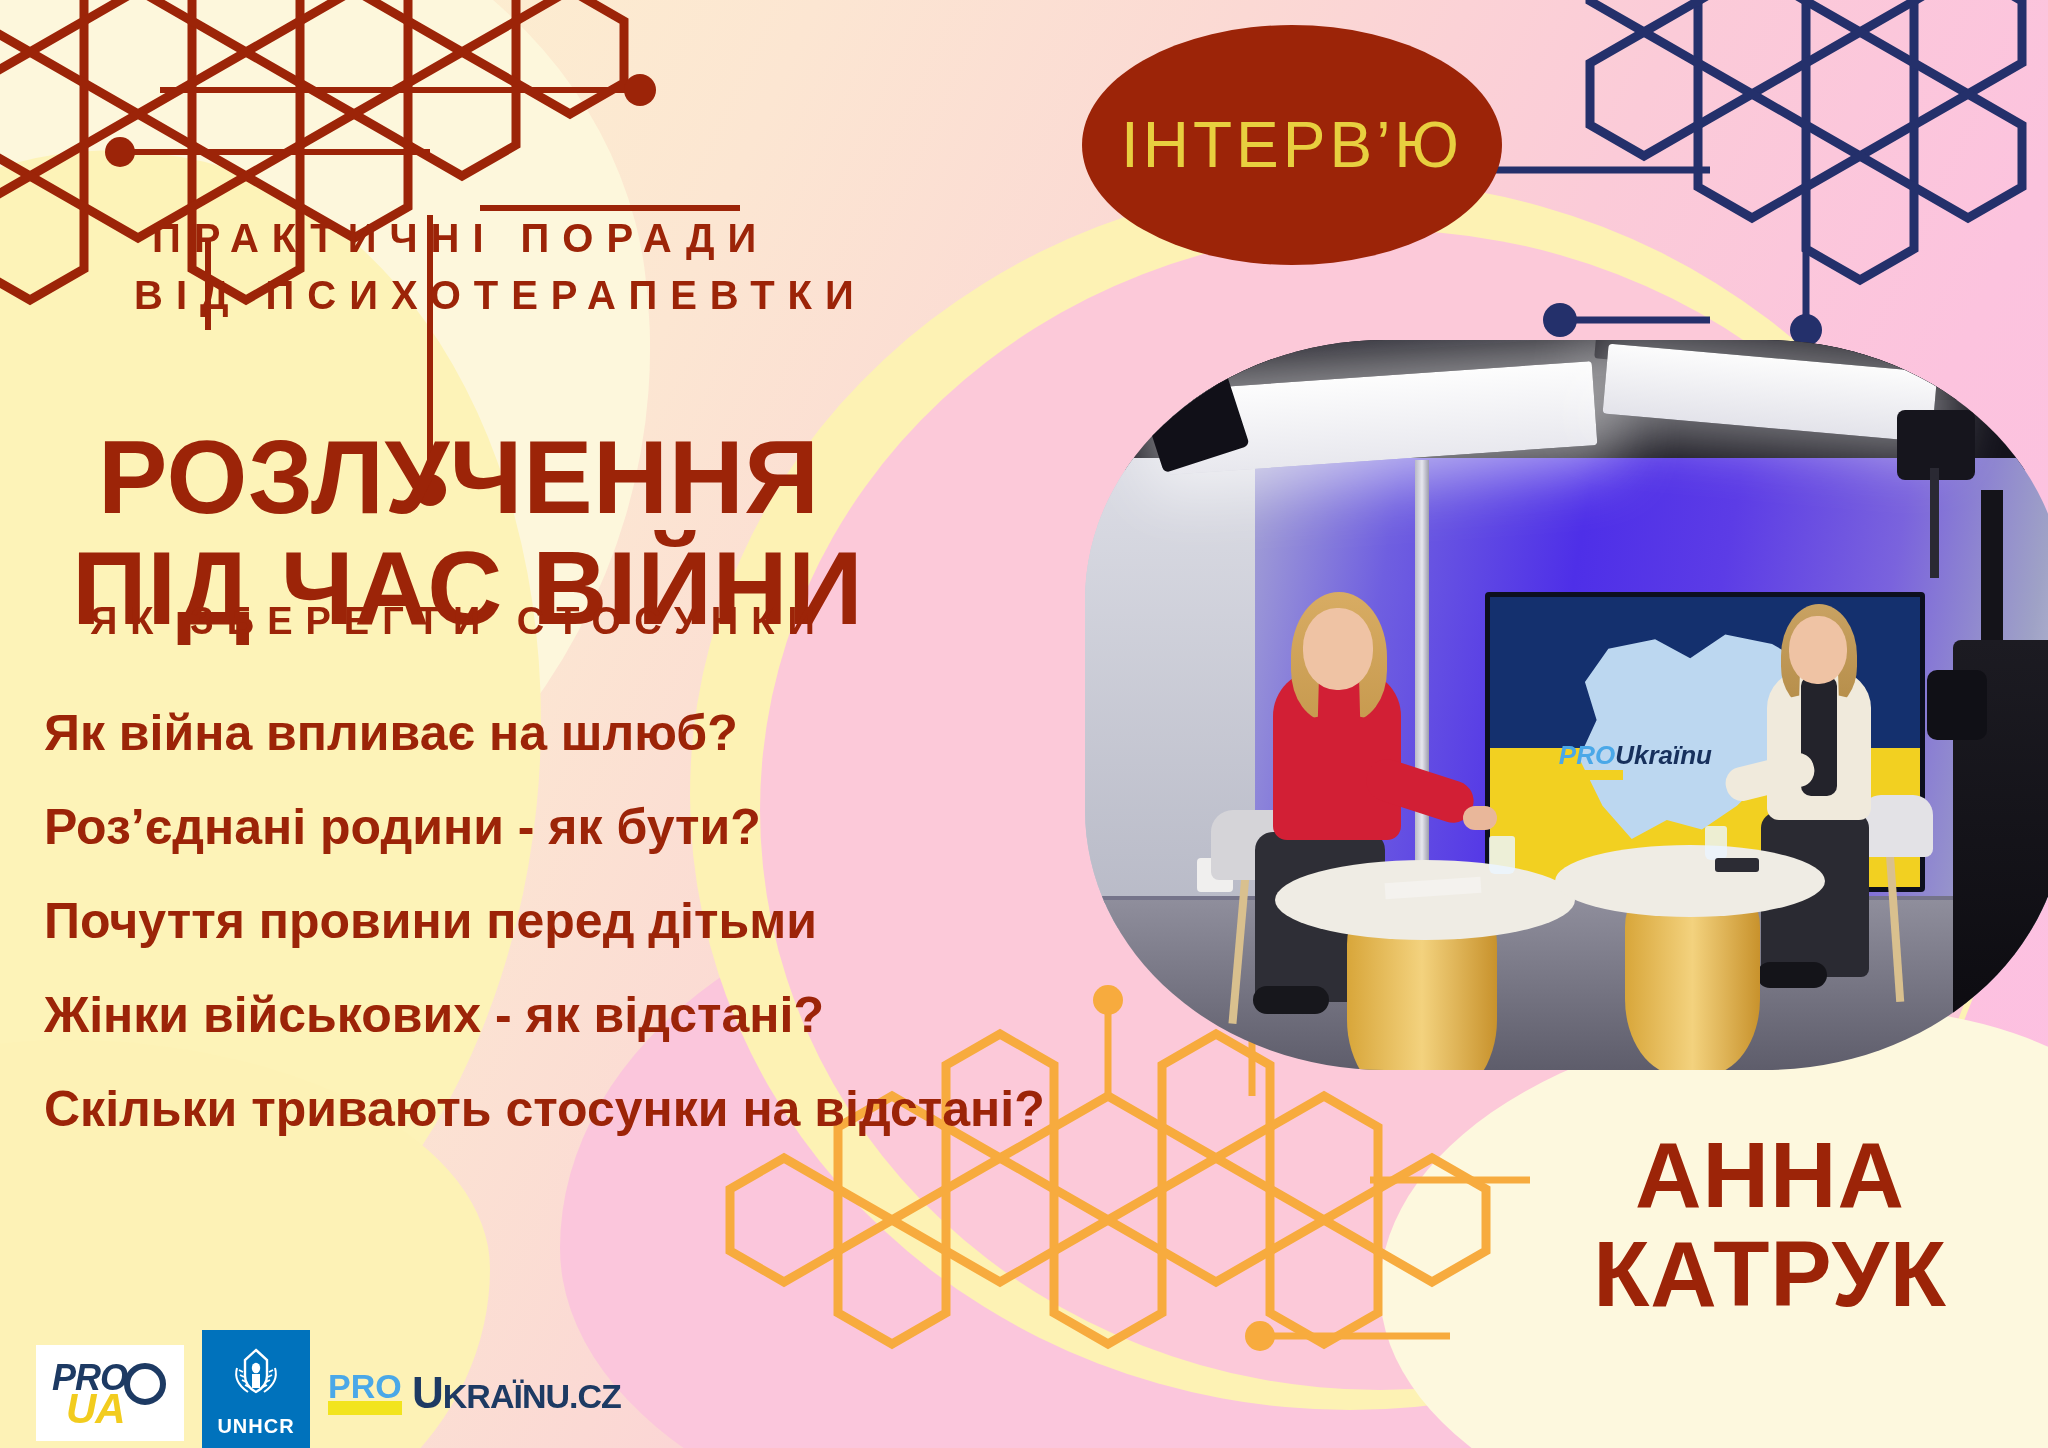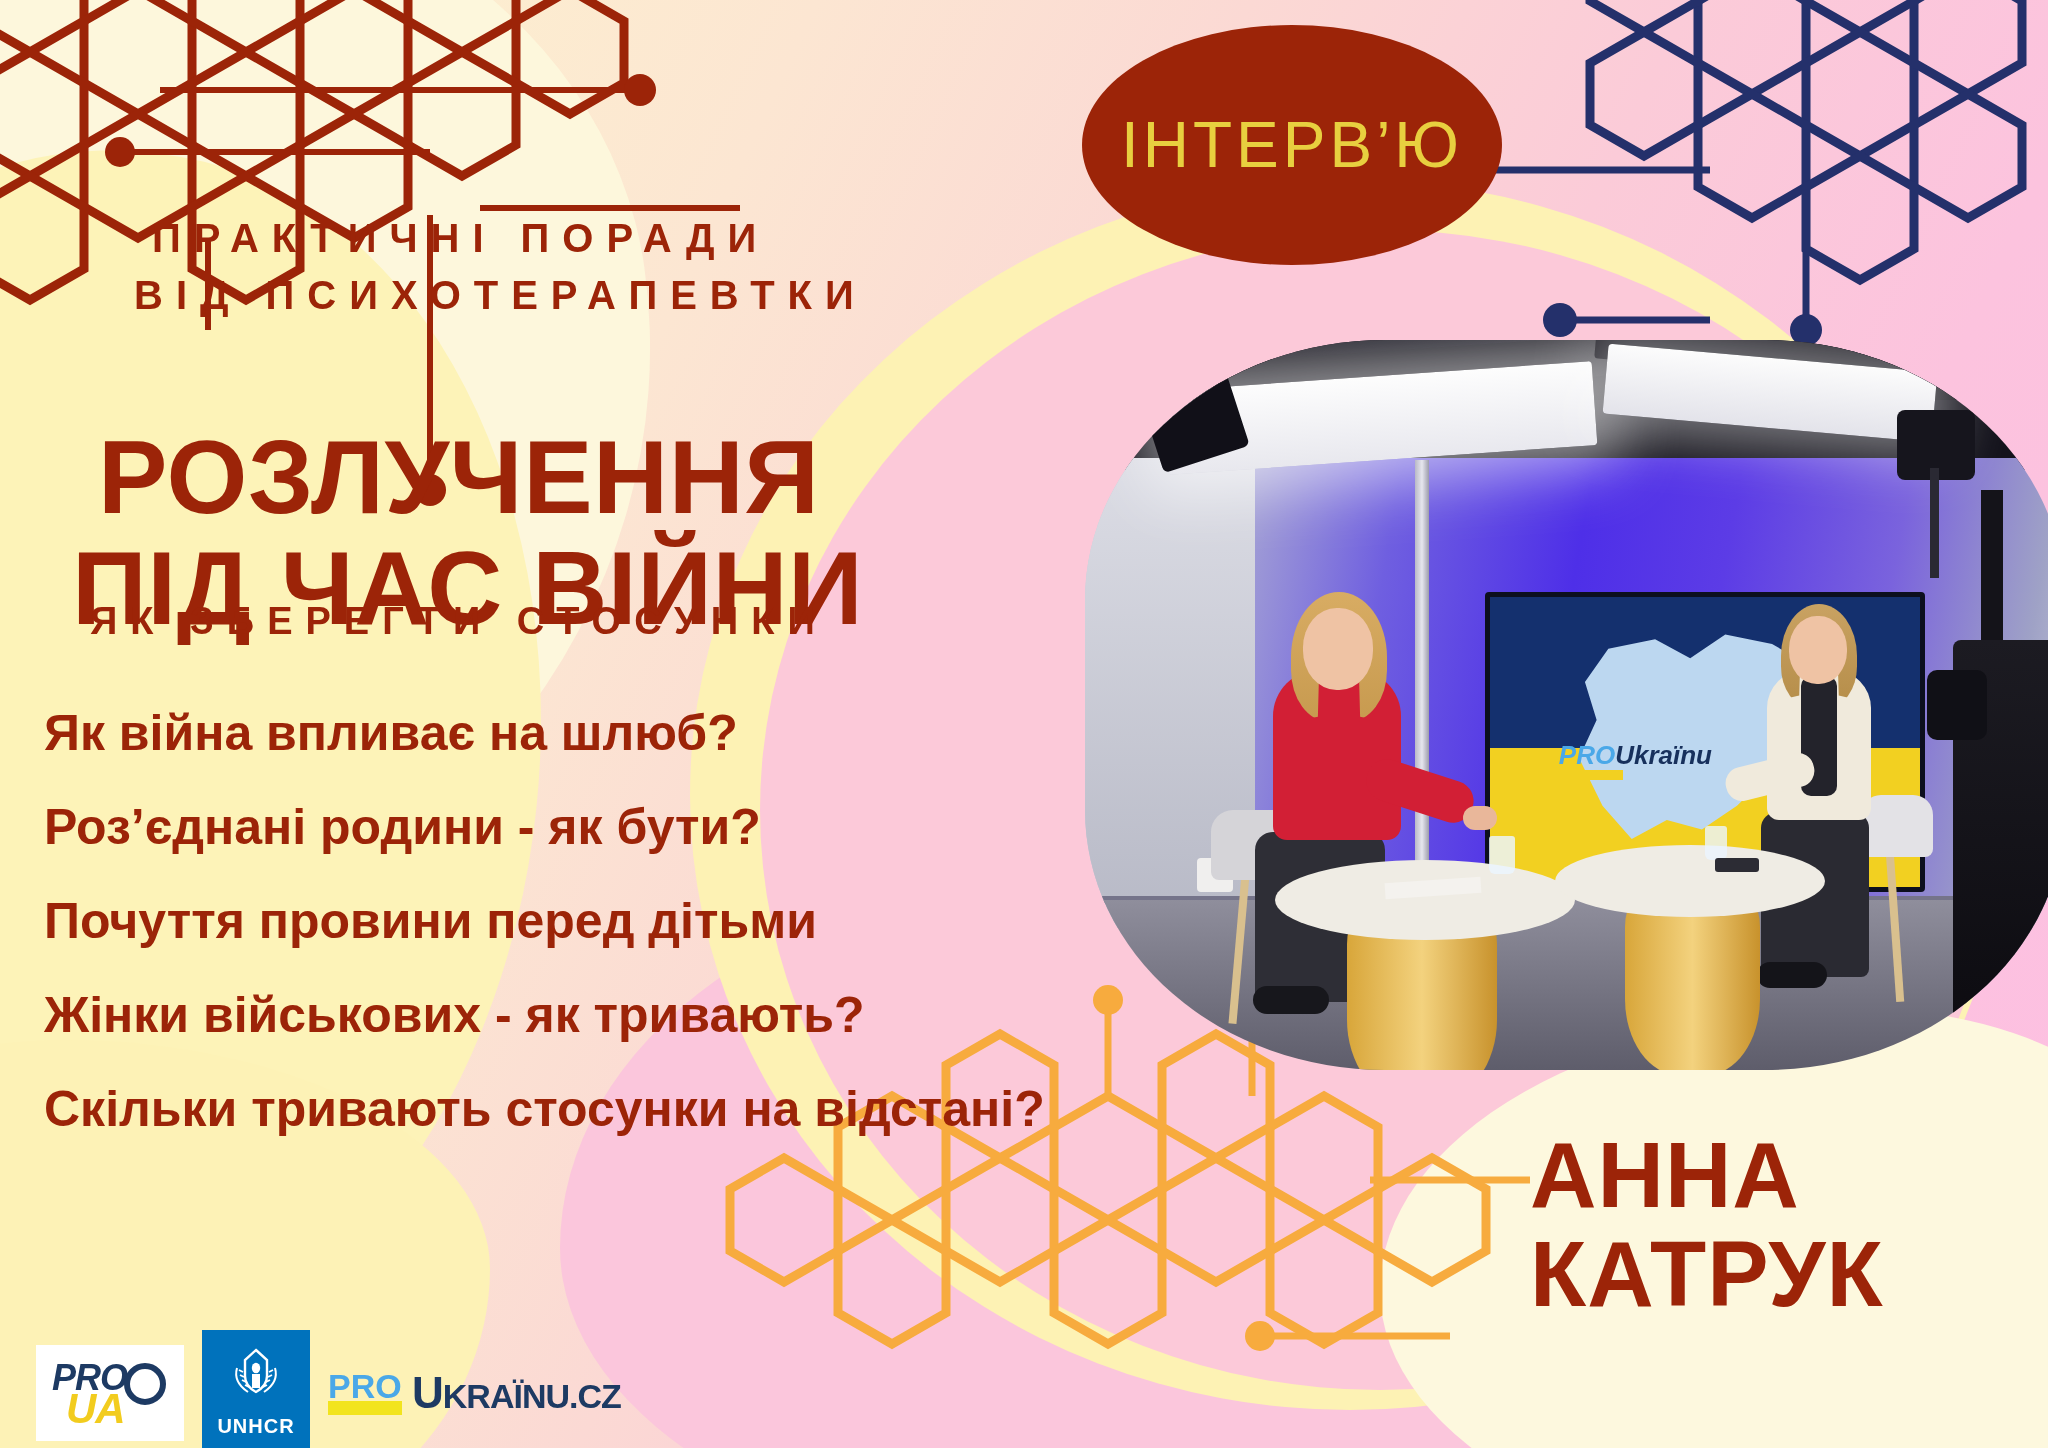--- a/index.html
+++ b/index.html
@@ -176,21 +176,21 @@
 
   .ph-camera{position:absolute;left:868px;top:300px;width:118px;height:380px;
     background:linear-gradient(180deg,#1c1b22,#0d0c11);border-radius:8px;}
   .ph-camera-lens{position:absolute;left:842px;top:330px;width:60px;height:70px;background:#101016;border-radius:10px;}
   .ph-camera-arm{position:absolute;left:896px;top:150px;width:22px;height:160px;background:#141319;}
   .ph-outlet{position:absolute;left:112px;top:518px;width:36px;height:34px;background:#f0efee;border-radius:4px;}
   .ph-outlet2{position:absolute;left:588px;top:512px;width:32px;height:30px;background:#f0efee;border-radius:4px;}
 
   
   .presenter{
-    position:absolute;left:1530px;top:1126px;width:480px;
+    position:absolute;left:1530px;top:1126px;width:480px;text-align:center;
     color:#9c2408;font-size:92px;font-weight:700;line-height:1.08;letter-spacing:1px;
   }
   .presenter .ln2{display:block;}
 
   
   .logos{position:absolute;left:36px;top:1330px;display:flex;align-items:center;gap:18px;}
   .logo-proua{
     width:148px;height:96px;background:#ffffff;position:relative;
   }
   .logo-proua .pro{
@@ -324,21 +324,21 @@
       <span>РОЗЛУЧЕННЯ</span>
       <span class="h2">ПІД ЧАС ВІЙНИ</span>
     </h1>
 
     <div class="subkicker">ЯК ЗБЕРЕГТИ СТОСУНКИ</div>
 
     <div class="qlist">
       <div class="qitem">Як війна впливає на шлюб?</div>
       <div class="qitem">Роз’єднані родини - як бути?</div>
       <div class="qitem">Почуття провини перед дітьми</div>
-      <div class="qitem">Жінки військових - як тривають?</div>
+      <div class="qitem">Жінки військових - як відстані?</div>
       <div class="qitem">Скільки тривають стосунки на відстані?</div>
     </div>
   </div>
 
   <div class="badge">
     <span>ІНТЕРВ’Ю</span>
   </div>
 
   <div class="photo-wrap">
     <div class="photo">

